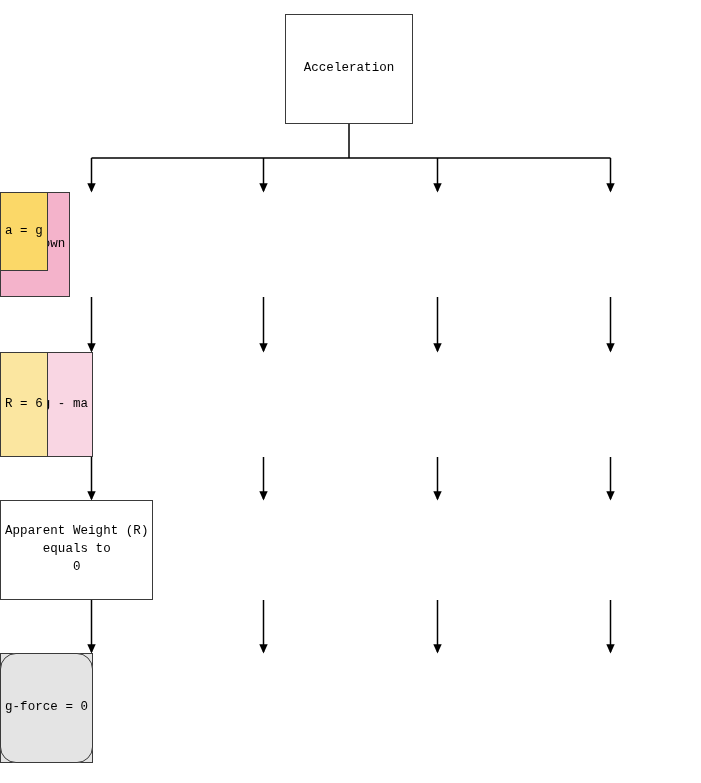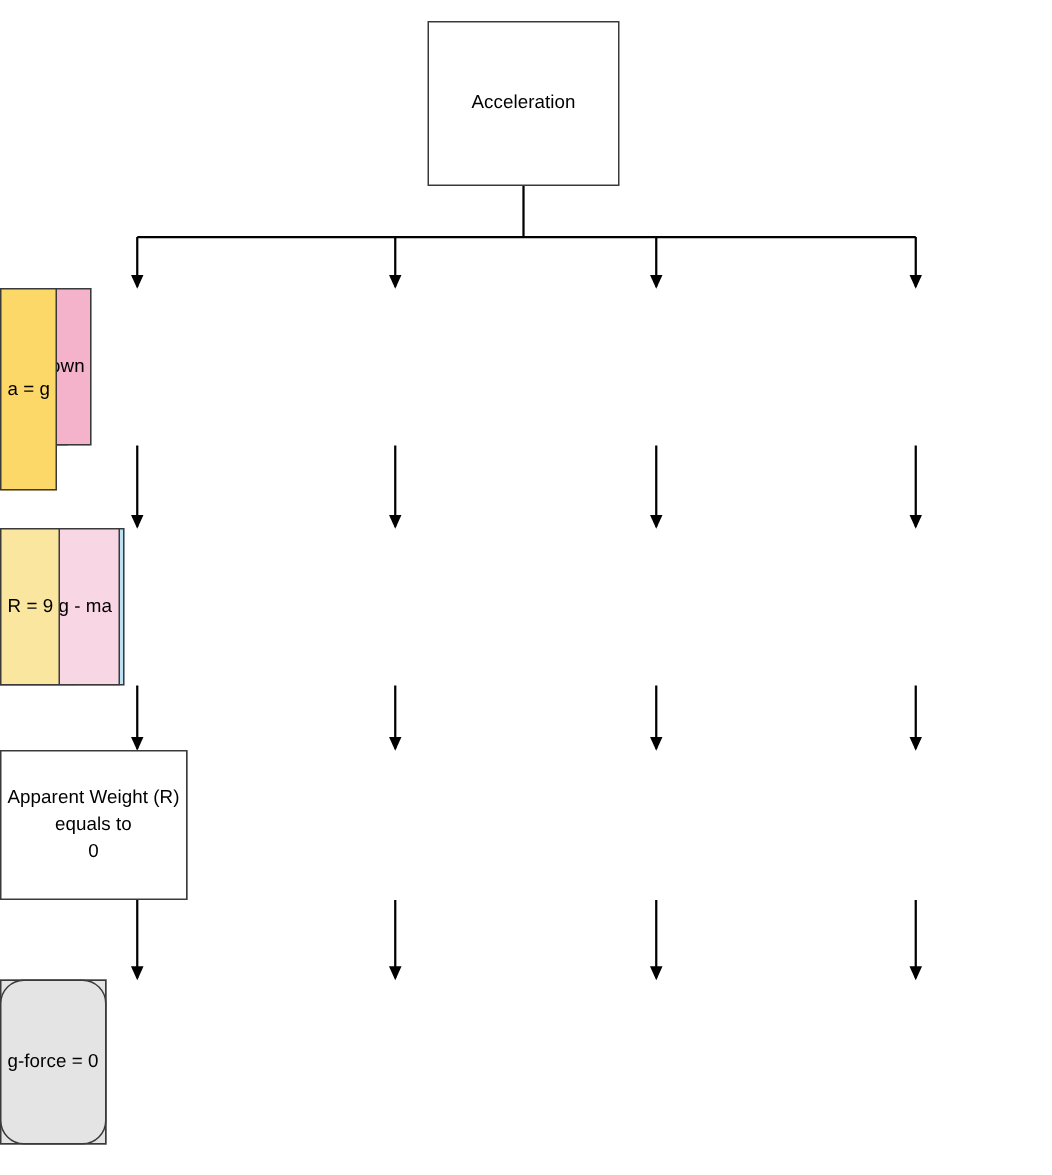--- a/index.html
+++ b/index.html
@@ -49,20 +49,21 @@
     line-height: 1.42;
     letter-spacing: 0.05px;
   }
 
   .node .node-label {
     display: block;
     width: 100%;
     padding: 0 4px;
     box-sizing: border-box;
     white-space: pre-line;
+    font-family: Liberation Mono, monospace;
   }
 
   
   .node.root {
     background: #ffffff;
     border-color: #3a3a3a;
   }
 
   
   .node.plain {
@@ -148,25 +149,25 @@
         <span class="node-label">R = mg - ma</span>
       </div>
       <div class="node plain" style="top: 500px; height: 100px; background: rgb(255, 255, 255); border-color: rgb(58, 58, 58);">
         <span class="node-label">Apparent Weight (R)
 less than
 True Weight (mg)</span>
       </div>
       <div class="node grey" style="top: 653px; height: 110px; background: rgb(228, 228, 228); border-color: rgb(58, 58, 58);">
         <span class="node-label">g-force &lt; 0</span>
       </div>
-      <div class="node " style="top: 192px; height: 135px; background: rgb(251, 216, 104); border-color: rgb(58, 58, 58);">
+      <div class="node " style="top: 192px; height: 79px; background: rgb(251, 216, 104); border-color: rgb(58, 58, 58);">
         <span class="node-label">a = g</span>
       </div>
       <div class="node " style="top: 352px; height: 105px; background: rgb(251, 230, 160); border-color: rgb(58, 58, 58);">
-        <span class="node-label">R = 9</span>
+        <span class="node-label">R = 6</span>
       </div>
       <div class="node plain" style="top: 500px; height: 100px; background: rgb(255, 255, 255); border-color: rgb(58, 58, 58);">
         <span class="node-label">Apparent Weight (R)
 equals to
 0</span>
       </div>
       <div class="node grey" style="top: 653px; height: 110px; background: rgb(228, 228, 228); border-color: rgb(58, 58, 58); border-radius: 16px;">
         <span class="node-label">g-force = 0</span>
       </div>
     </div>

